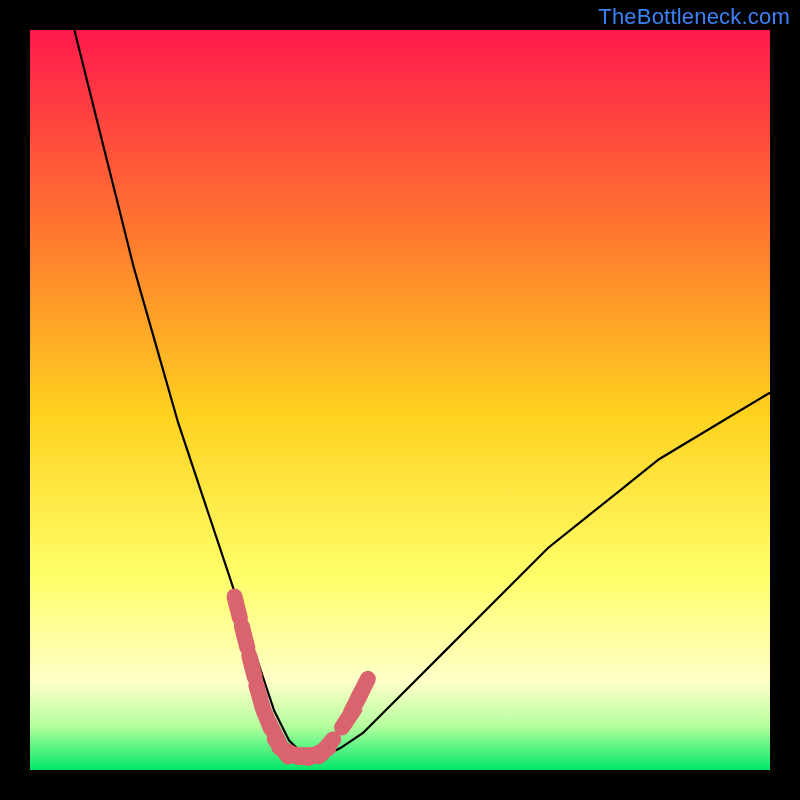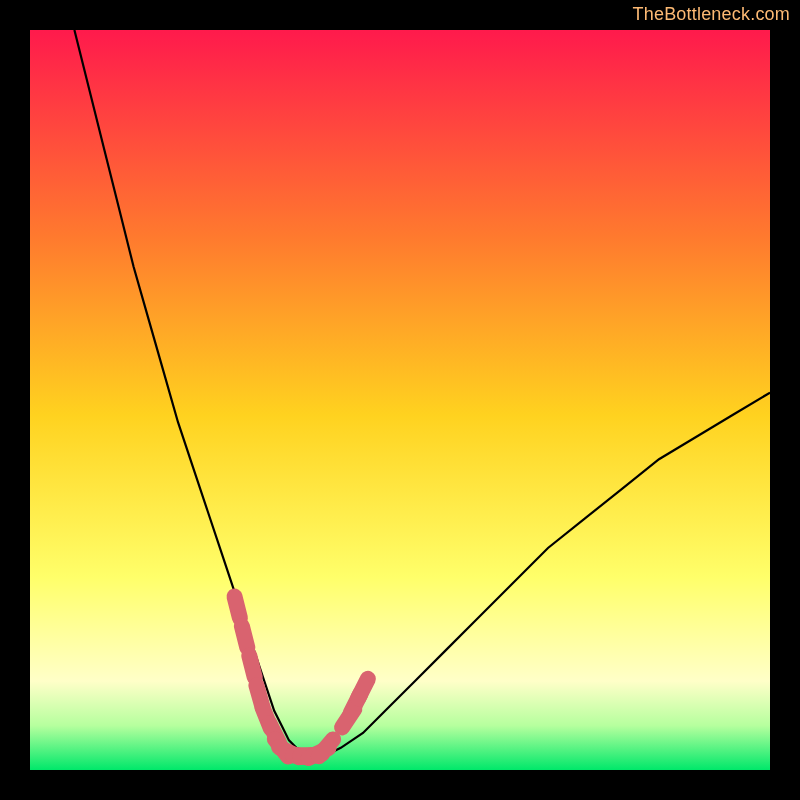--- a/index.html
+++ b/index.html
@@ -24,22 +24,22 @@
     top: 30px;
     left: 30px;
     width: 740px;
     height: 740px;
     
   }
   .watermark {
     position: absolute;
     top: 4px;
     right: 10px;
-    color: #fdba74;
-    font-size: 18px;
+    color: #3b82f6;
+    font-size: 22px;
     font-weight: 400;
     letter-spacing: 0.2px;
   }
   svg {
     display: block;
   }
 </style>
 </head>
 <body>
 

